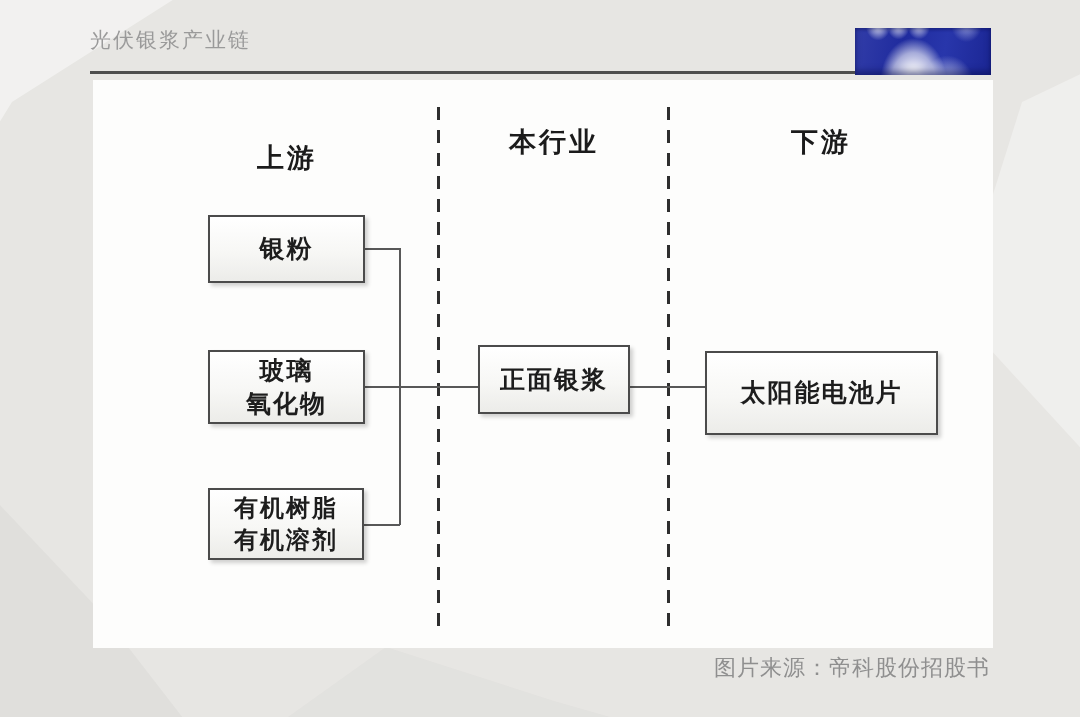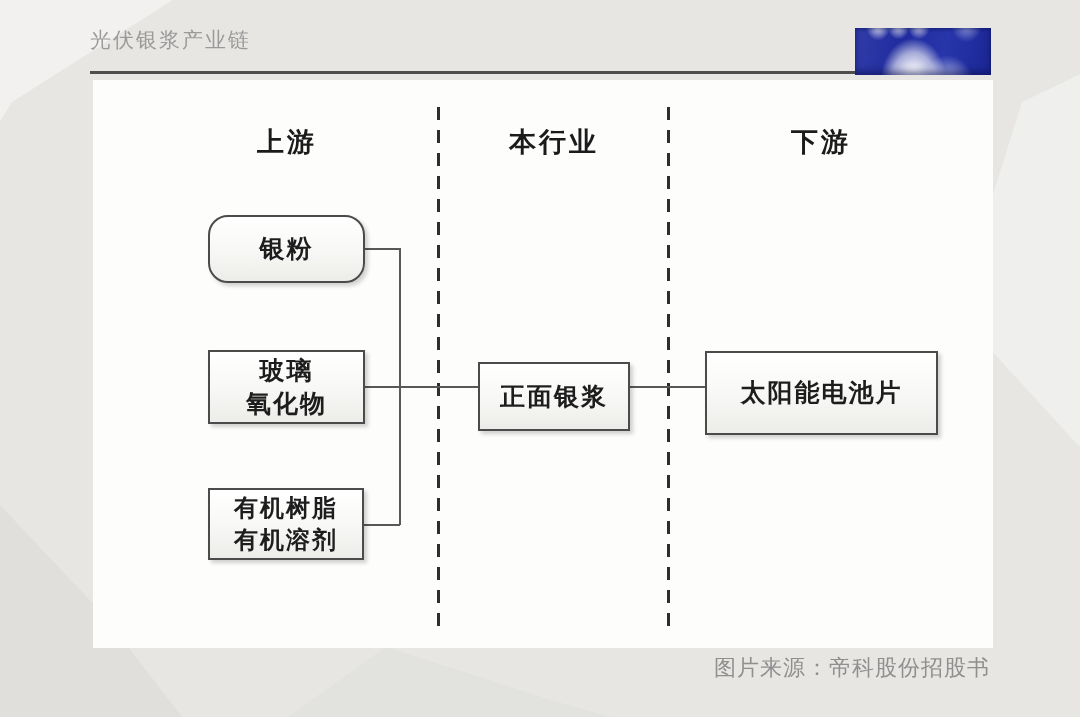--- a/index.html
+++ b/index.html
@@ -65,39 +65,39 @@
   }
   .dash-divider.d1 { left: 344px; }
   .dash-divider.d2 { left: 574px; }
 
   .col-label {
     position: absolute; top: 44px; width: 160px;
     text-align: center;
     font-size: 27px; font-weight: 700; color: #1b1b1b;
     letter-spacing: 3px;
   }
-  .col-label.c1 { left: 114px; }
+  .col-label.c1 { left: 114px; margin-top: 16px; }
   .col-label.c2 { left: 381px; }
   .col-label.c3 { left: 648px; }
 
   .node {
     position: absolute;
     display: flex; align-items: center; justify-content: center;
     text-align: center;
     background: linear-gradient(180deg, #ffffff 0%, #f7f7f5 55%, #ecece9 100%);
     border: 2px solid #4b4b4b;
     box-shadow: 3px 3px 4px rgba(0,0,0,.18);
     font-size: 25px; font-weight: 700; color: #1d1d1d;
     letter-spacing: 2px; line-height: 1.34;
   }
   .node .node-label { white-space: pre-line; }
-  .node.b1 { left: 115px; top: 135px; width: 157px; height: 68px; border-radius: 20px; }
+  .node.b1 { left: 115px; top: 135px; width: 157px; height: 68px; }
   .node.b2 { left: 115px; top: 270px; width: 157px; height: 74px; }
   .node.b3 { left: 115px; top: 408px; width: 156px; height: 72px; font-size: 24px; }
-  .node.b4 { left: 385px; top: 282px; width: 152px; height: 69px; }
+  .node.b4 { left: 385px; top: 265px; width: 152px; height: 69px; }
   .node.b5 { left: 612px; top: 271px; width: 233px; height: 84px; }
 
   .connector { position: absolute; background: #585858; }
   .connector.h { height: 2px; }
   .connector.v { width: 2px; }
   .conn-silver   { left: 272px; top: 168px; width: 35px; }
   .conn-glass    { left: 272px; top: 306px; width: 114px; }
   .conn-organic  { left: 271px; top: 444px; width: 36px; }
   .conn-bus      { left: 306px; top: 168px; height: 277px; }
   .conn-to-cell  { left: 537px; top: 306px; width: 75px; }

